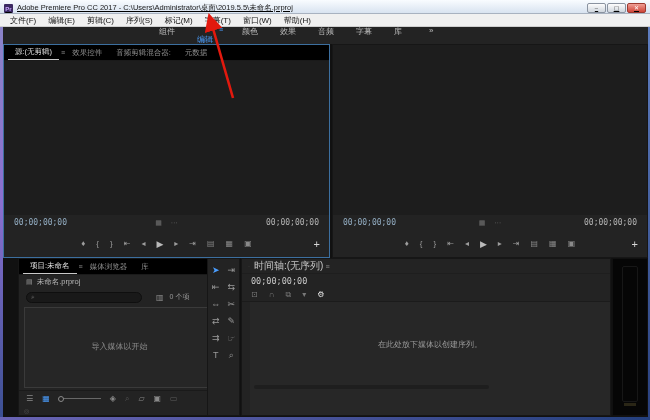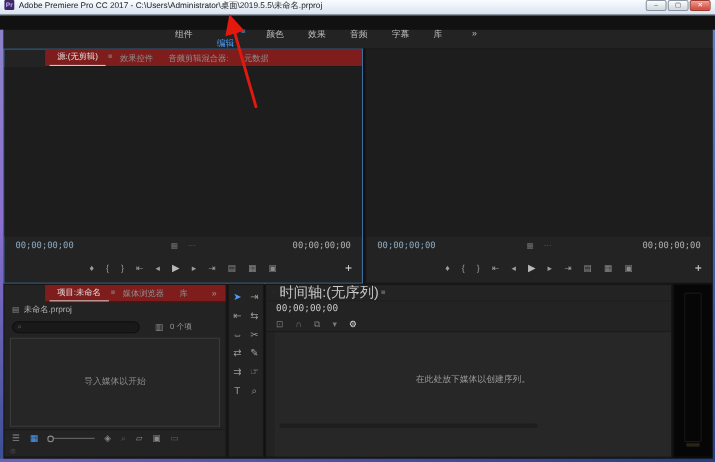--- a/index.html
+++ b/index.html
@@ -3,21 +3,21 @@
 <meta charset="utf-8">
 <style>
   * { margin:0; padding:0; box-sizing:border-box; }
   html,body { width:650px; height:420px; overflow:hidden; background:#000; }
   body { font-family:"Liberation Sans","DejaVu Sans",sans-serif; }
   #window { position:relative; width:650px; height:420px; background:#111; }
 
   
   .titlebar { position:absolute; left:0; top:0; width:650px; height:14px;
     background:linear-gradient(#f9fcff,#d8e3f0); border-bottom:1px solid #a8b2c0;
-    display:flex; align-items:flex-start; padding:0 4px; z-index:5; }
+    display:flex; align-items:flex-end; padding:0 4px; z-index:5;text-decoration:underline; }
   .app-icon { width:9px; height:9px; background:#3b2a63; color:#c9a6ff; font-size:6px;
     font-weight:bold; display:flex; align-items:center; justify-content:center;
     border-radius:1px; margin-right:4px; flex:0 0 auto; }
   .title-text { font-size:7.5px; color:#1a1a1a; white-space:nowrap; overflow:hidden; }
   .win-controls { margin-left:auto; display:flex; gap:1px; }
   .win-btn { width:19px; height:10px; font-size:6px; line-height:1; display:flex;
     align-items:center; justify-content:center; border:1px solid #8a93a0; border-radius:2px;
     background:linear-gradient(#fdfdfd,#cfd6de); color:#444; }
   .win-btn.close { background:linear-gradient(#ef9f96,#cf4437); border-color:#9c3a30; color:#fff; }
 
@@ -27,22 +27,22 @@
 
   .workspacebar { position:absolute; left:0; top:27px; width:650px; height:17px;
     background:#232323; display:flex; align-items:center; z-index:4; }
   .ws-tabs { display:flex; align-items:flex-start; margin-left:148px; }
   .ws-tab { font-size:8px; color:#bdbdbd; padding:0 11px; white-space:nowrap; }
   .ws-tab.active { color:#4a9eff; padding-right:6px;margin-top:8px; }
   .ws-menu-glyph { color:#4a9eff; font-size:7px; padding-right:8px; }
   .ws-overflow { color:#bdbdbd; font-size:8px; margin-left:16px; }
 
   
-  .panel-tabbar { height:16px; display:flex; align-items:center; background:#7f1d1d;
-    border-bottom:1px solid #1a1a1a; padding:0 4px; flex:0 0 auto;margin-left:37px; }
+  .panel-tabbar { height:16px; display:flex; align-items:center; background:#000000;
+    border-bottom:1px solid #1a1a1a; padding:0 4px; flex:0 0 auto; }
   .ptab { font-size:7.5px; color:#8f8f8f; padding:0 7px; height:100%; display:flex;
     align-items:center; white-space:nowrap; }
   .ptab.active { color:#e0e0e0; border-bottom:1px solid #c9c9c9; }
   .pmenu { color:#8f8f8f; font-size:7px; margin-left:2px; }
   .ptab-overflow { margin-left:auto; color:#9a9a9a; font-size:8px; padding-right:4px; }
 
   
   .monitor { position:absolute; top:44px; height:214px; background:#232323;
     display:flex; flex-direction:column; }
   #source-monitor { left:3px; width:327px; border:1px solid #3c6f9f; }
@@ -54,21 +54,21 @@
   .tc-dur { color:#b3b3b3; }
   .tc-mid { flex:1; display:flex; justify-content:center; gap:9px; color:#6f6f6f; font-size:7px; }
   .transport { height:27px; display:flex; align-items:center; justify-content:center;
     gap:11px; color:#9d9d9d; font-size:8px; position:relative; flex:0 0 auto; }
   .transport .t-play { font-size:9px; color:#bababa; }
   .transport .t-grp { color:#8a8a8a; }
   .add-btn { position:absolute; right:9px; color:#d6d6d6; font-size:11px; top:50%;
     transform:translateY(-50%); }
 
   
-  #project-panel { position:absolute; left:3px; top:258px; width:203px; height:158px;
+  #project-panel { position:absolute; left:18px; top:258px; width:203px; height:158px;
     background:#232323; border:1px solid #161616; display:flex; flex-direction:column; }
   .proj-name-row { height:14px; display:flex; align-items:center; gap:4px; padding:0 7px; flex:0 0 auto; }
   .proj-file-icon { color:#8a8a8a; font-size:7px; }
   .proj-file-name { font-size:7.5px; color:#b5b5b5; white-space:nowrap; }
   .search-row { height:16px; display:flex; align-items:center; gap:6px; padding:0 7px; flex:0 0 auto; }
   .search-box { flex:0 0 116px; height:11px; background:#191919; border:1px solid #0f0f0f;
     border-radius:6px; display:flex; align-items:center; padding:0 4px; gap:3px; }
   .search-glyph { color:#777; font-size:7px; }
   .search-input { background:transparent; border:none; outline:none; color:#ccc;
     font-size:7px; width:100%; }
@@ -94,21 +94,21 @@
     align-items:center; padding-top:3px; align-content:start; }
   .tool { font-size:9px; color:#9b9b9b; line-height:1; }
   .tool.selection { color:#4a9eff; }
 
   
   #timeline-panel { position:absolute; left:241px; top:258px; width:370px; height:158px;
     background:#232323; border:1px solid #161616; display:flex; flex-direction:column; }
   .tl-tabbar { height:15px; display:flex; align-items:center; padding:0 6px;
     border-bottom:1px solid #1e1e1e; flex:0 0 auto; }
   .tl-grip { color:#5a5a5a; font-size:6px; margin-right:4px; }
-  .tl-tab { font-size:13px; color:#c5c5c5; }
+  .tl-tab { font-size:10px; color:#c5c5c5; }
   .tl-tc { height:14px; display:flex; align-items:center; padding:0 9px;
     font-family:"DejaVu Sans Mono",monospace; font-size:8.5px; color:#c9c9c9; flex:0 0 auto; }
   .tl-icons { height:14px; display:flex; align-items:center; gap:11px; padding:0 9px;
     color:#787878; font-size:8px; border-bottom:1px solid #1b1b1b; flex:0 0 auto; }
   .tl-wrench { color:#e3e3e3; }
   .tl-body { flex:1; background:#272727; position:relative; display:flex;
     align-items:center; justify-content:center;margin-left:8px; }
   .tl-empty-msg { font-size:8px; color:#9a9a9a; margin-top:-28px; }
   .tl-scrollbar { position:absolute; left:4px; bottom:26px; width:235px; height:4px;
     background:#1e1e1e; border-radius:2px; }
@@ -140,20 +140,30 @@
   <div class="titlebar">
     <span class="app-icon">Pr</span>
     <span class="title-text">Adobe Premiere Pro CC 2017 - C:\Users\Administrator\桌面\2019.5.5\未命名.prproj</span>
     <span class="win-controls">
       <span class="win-btn">–</span>
       <span class="win-btn">▢</span>
       <span class="win-btn close">✕</span>
     </span>
   </div>
 
+  <div class="menubar">
+    <span class="menu-item">文件(F)</span>
+    <span class="menu-item">编辑(E)</span>
+    <span class="menu-item">剪辑(C)</span>
+    <span class="menu-item">序列(S)</span>
+    <span class="menu-item">标记(M)</span>
+    <span class="menu-item">字幕(T)</span>
+    <span class="menu-item">窗口(W)</span>
+    <span class="menu-item">帮助(H)</span>
+  </div>
 
   <div class="workspacebar">
     <span class="ws-tabs">
       <span class="ws-tab">组件</span>
       <span class="ws-tab active">编辑</span>
       <span class="ws-menu-glyph">≡</span>
       <span class="ws-tab">颜色</span>
       <span class="ws-tab">效果</span>
       <span class="ws-tab">音频</span>
       <span class="ws-tab">字幕</span>

